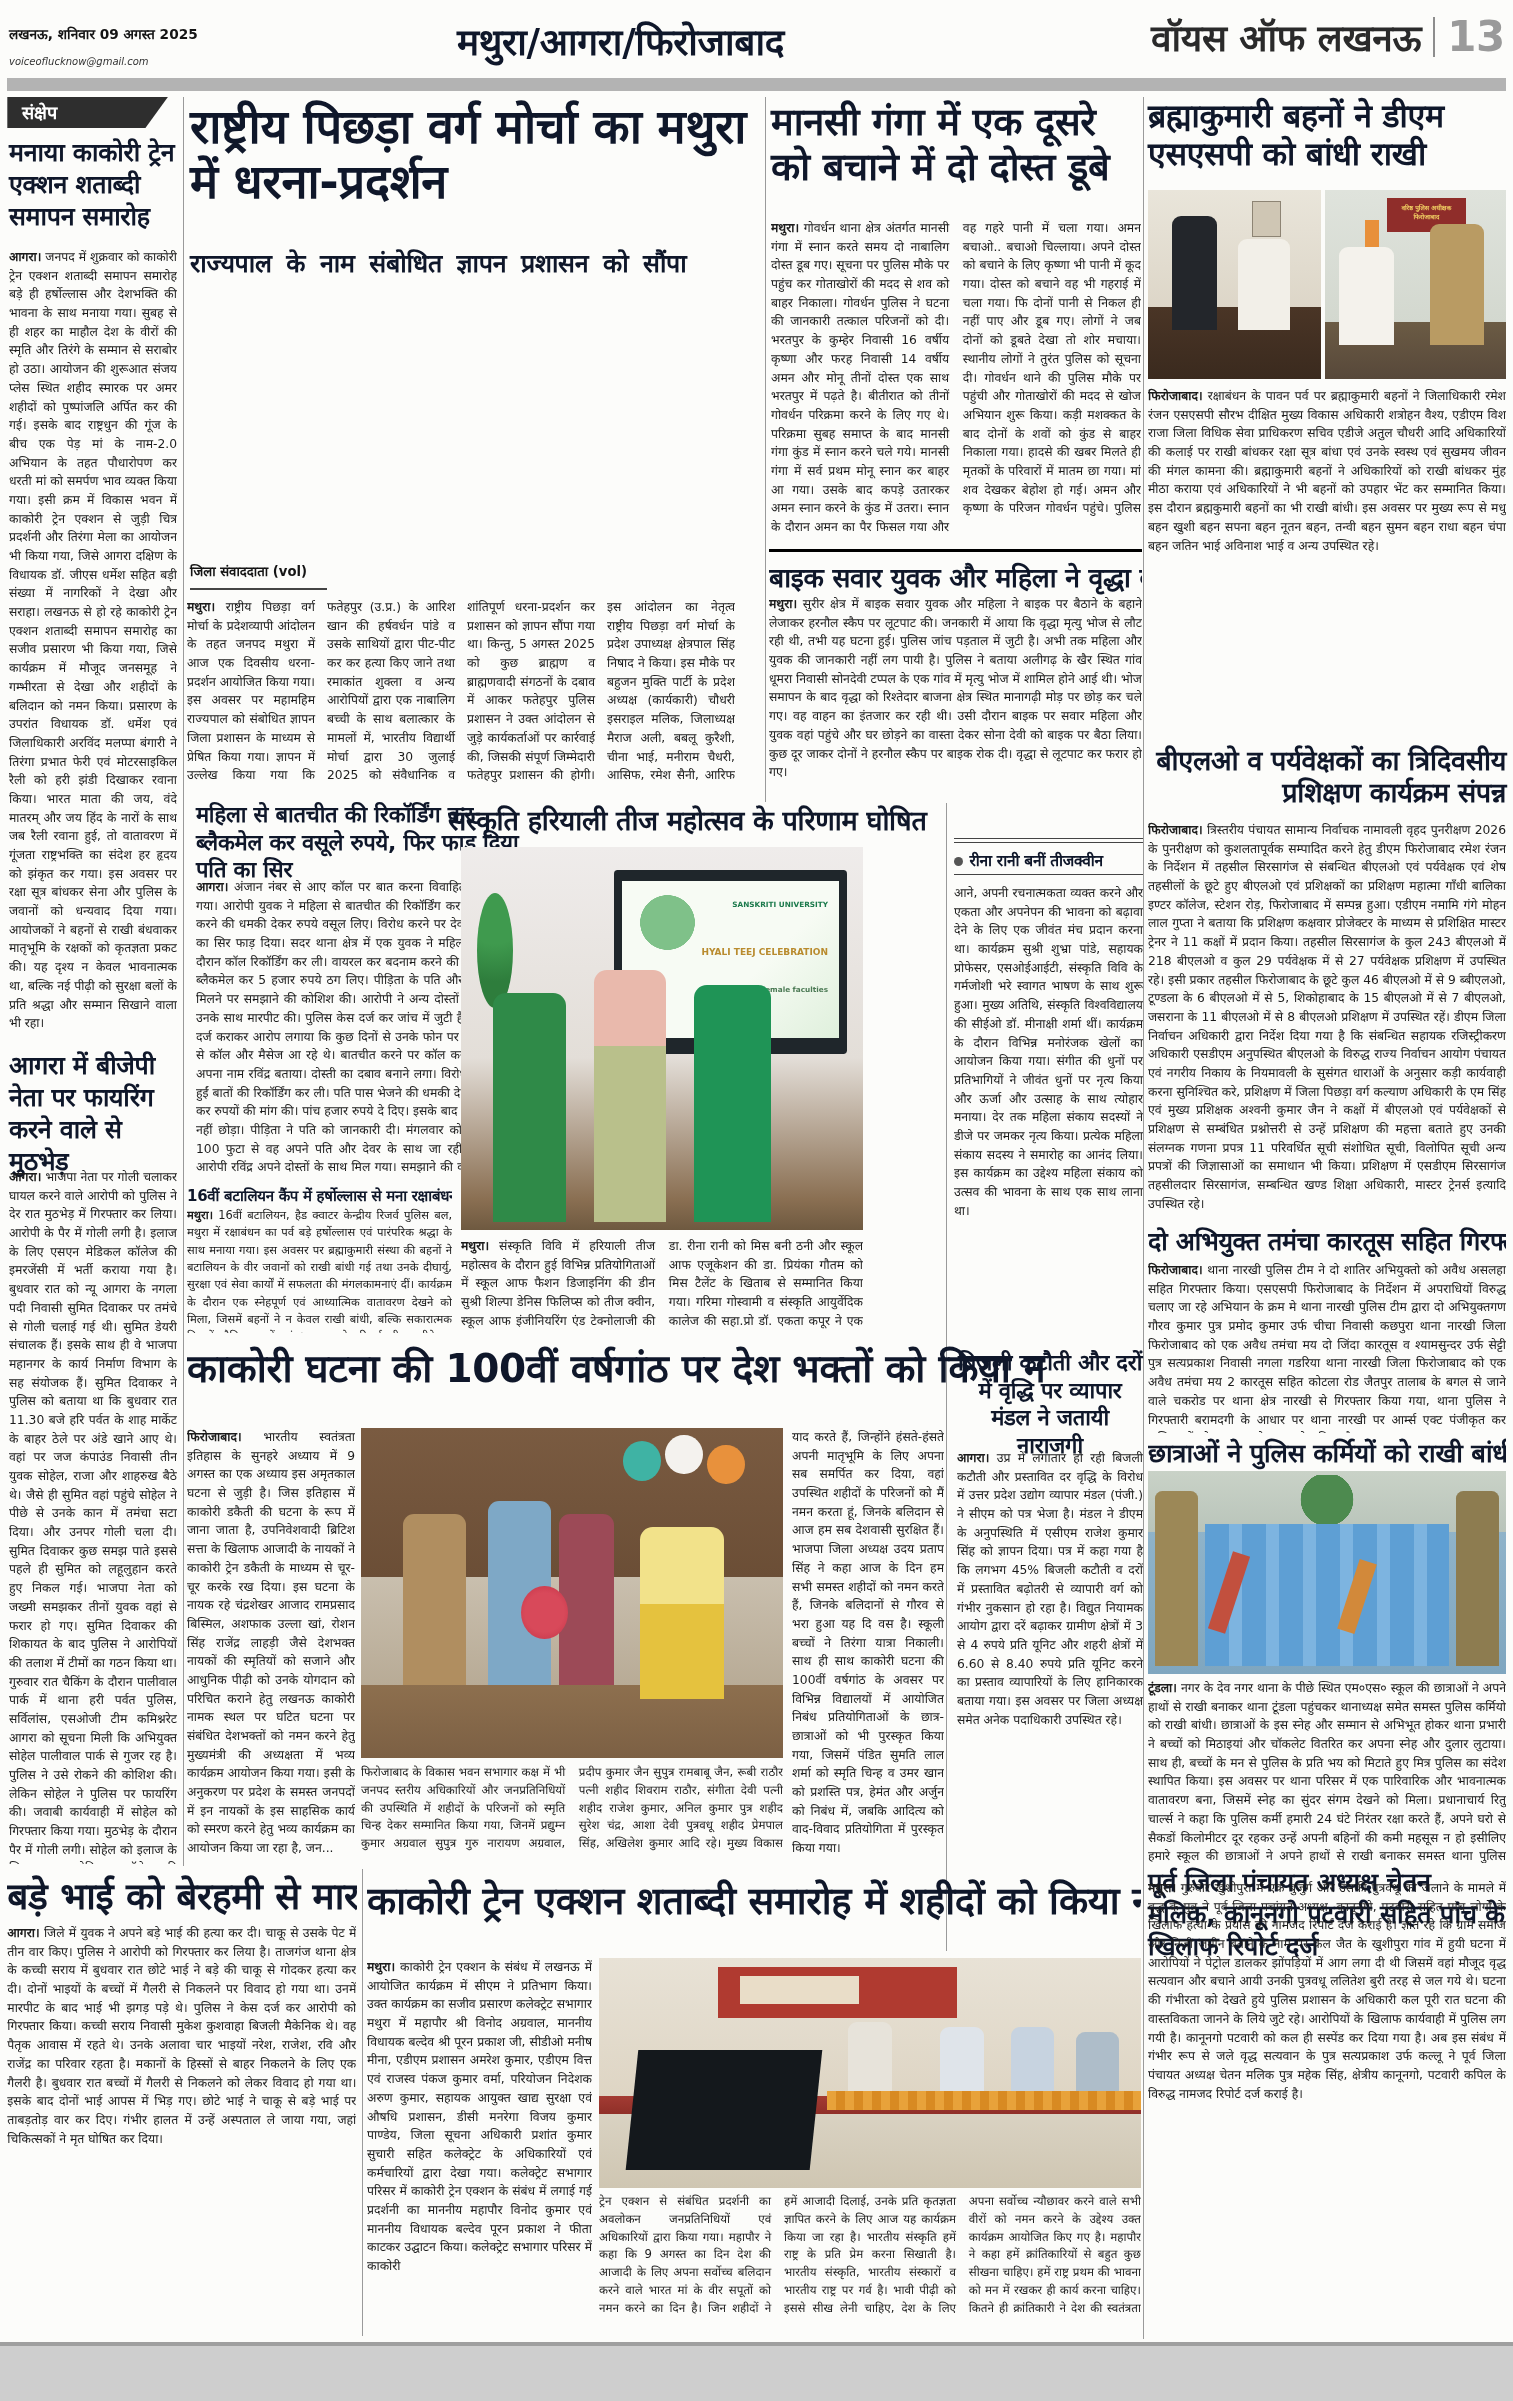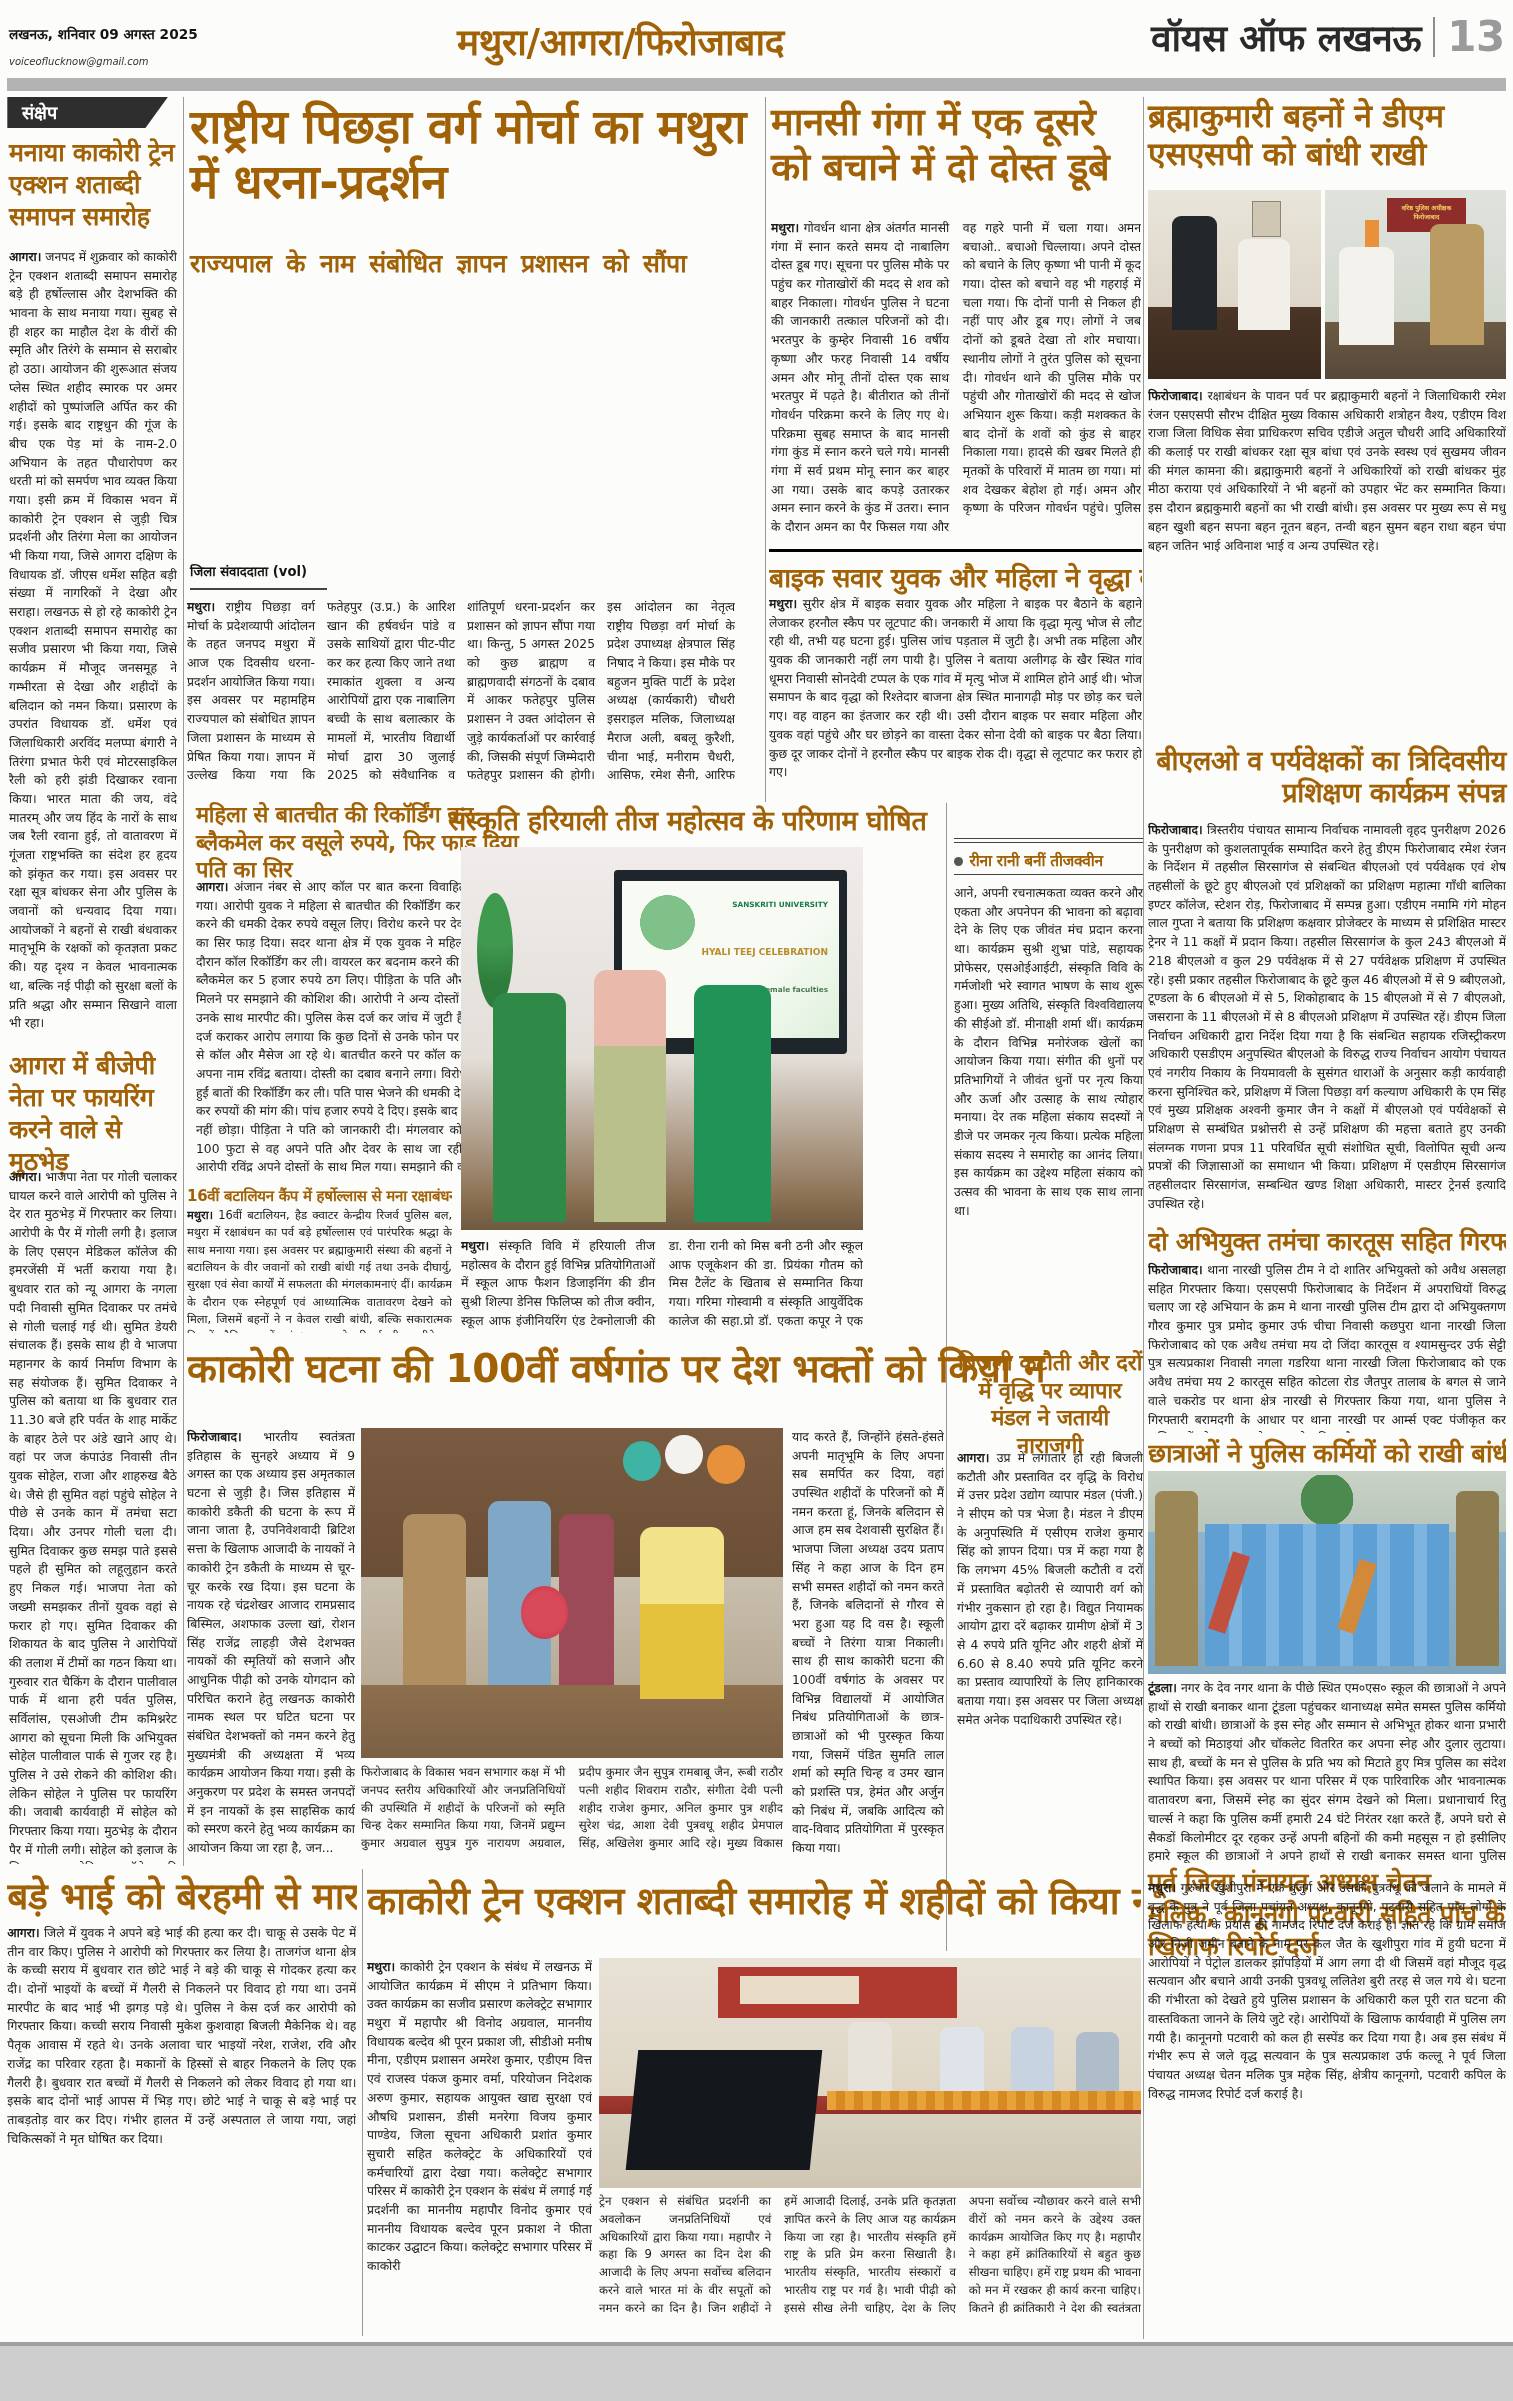--- a/index.html
+++ b/index.html
@@ -1,19 +1,19 @@
 <!DOCTYPE html>
 <html style="font-size:14.6px"><head>
 <meta charset="utf-8">
 <style>
   html,body{margin:0;padding:0;background:#e9e7e2;}
   .page{position:relative;width:1513px;height:2401px;background:#fcfcfa;overflow:hidden;
         font-family:"DejaVu Sans","Liberation Sans",sans-serif;color:#141414;}
   .abs{position:absolute;}
-  .h{font-weight:700;color:#a16207;letter-spacing:-0.3px;}
+  .h{font-weight:700;color:#0f172a;letter-spacing:-0.3px;}
   .bt{font-size:12.3px;line-height:1.52;text-align:justify;overflow:hidden;color:#1c1c1c;}
   .dl{font-weight:700;}
   .clip1{white-space:nowrap;overflow:hidden;}
   .c2{column-count:2;column-gap:13.7px;}
   .c3{column-count:3;column-gap:12.8px;}
   .c4{column-count:4;column-gap:12px;}
   .vrule{position:absolute;width:0.9px;background:#9a9a9a;}
   .hrule-bold{position:absolute;height:2.7px;background:#000;}
   .ph{position:absolute;overflow:hidden;background:#b8b1a4;}
   .ph div{position:absolute;}

